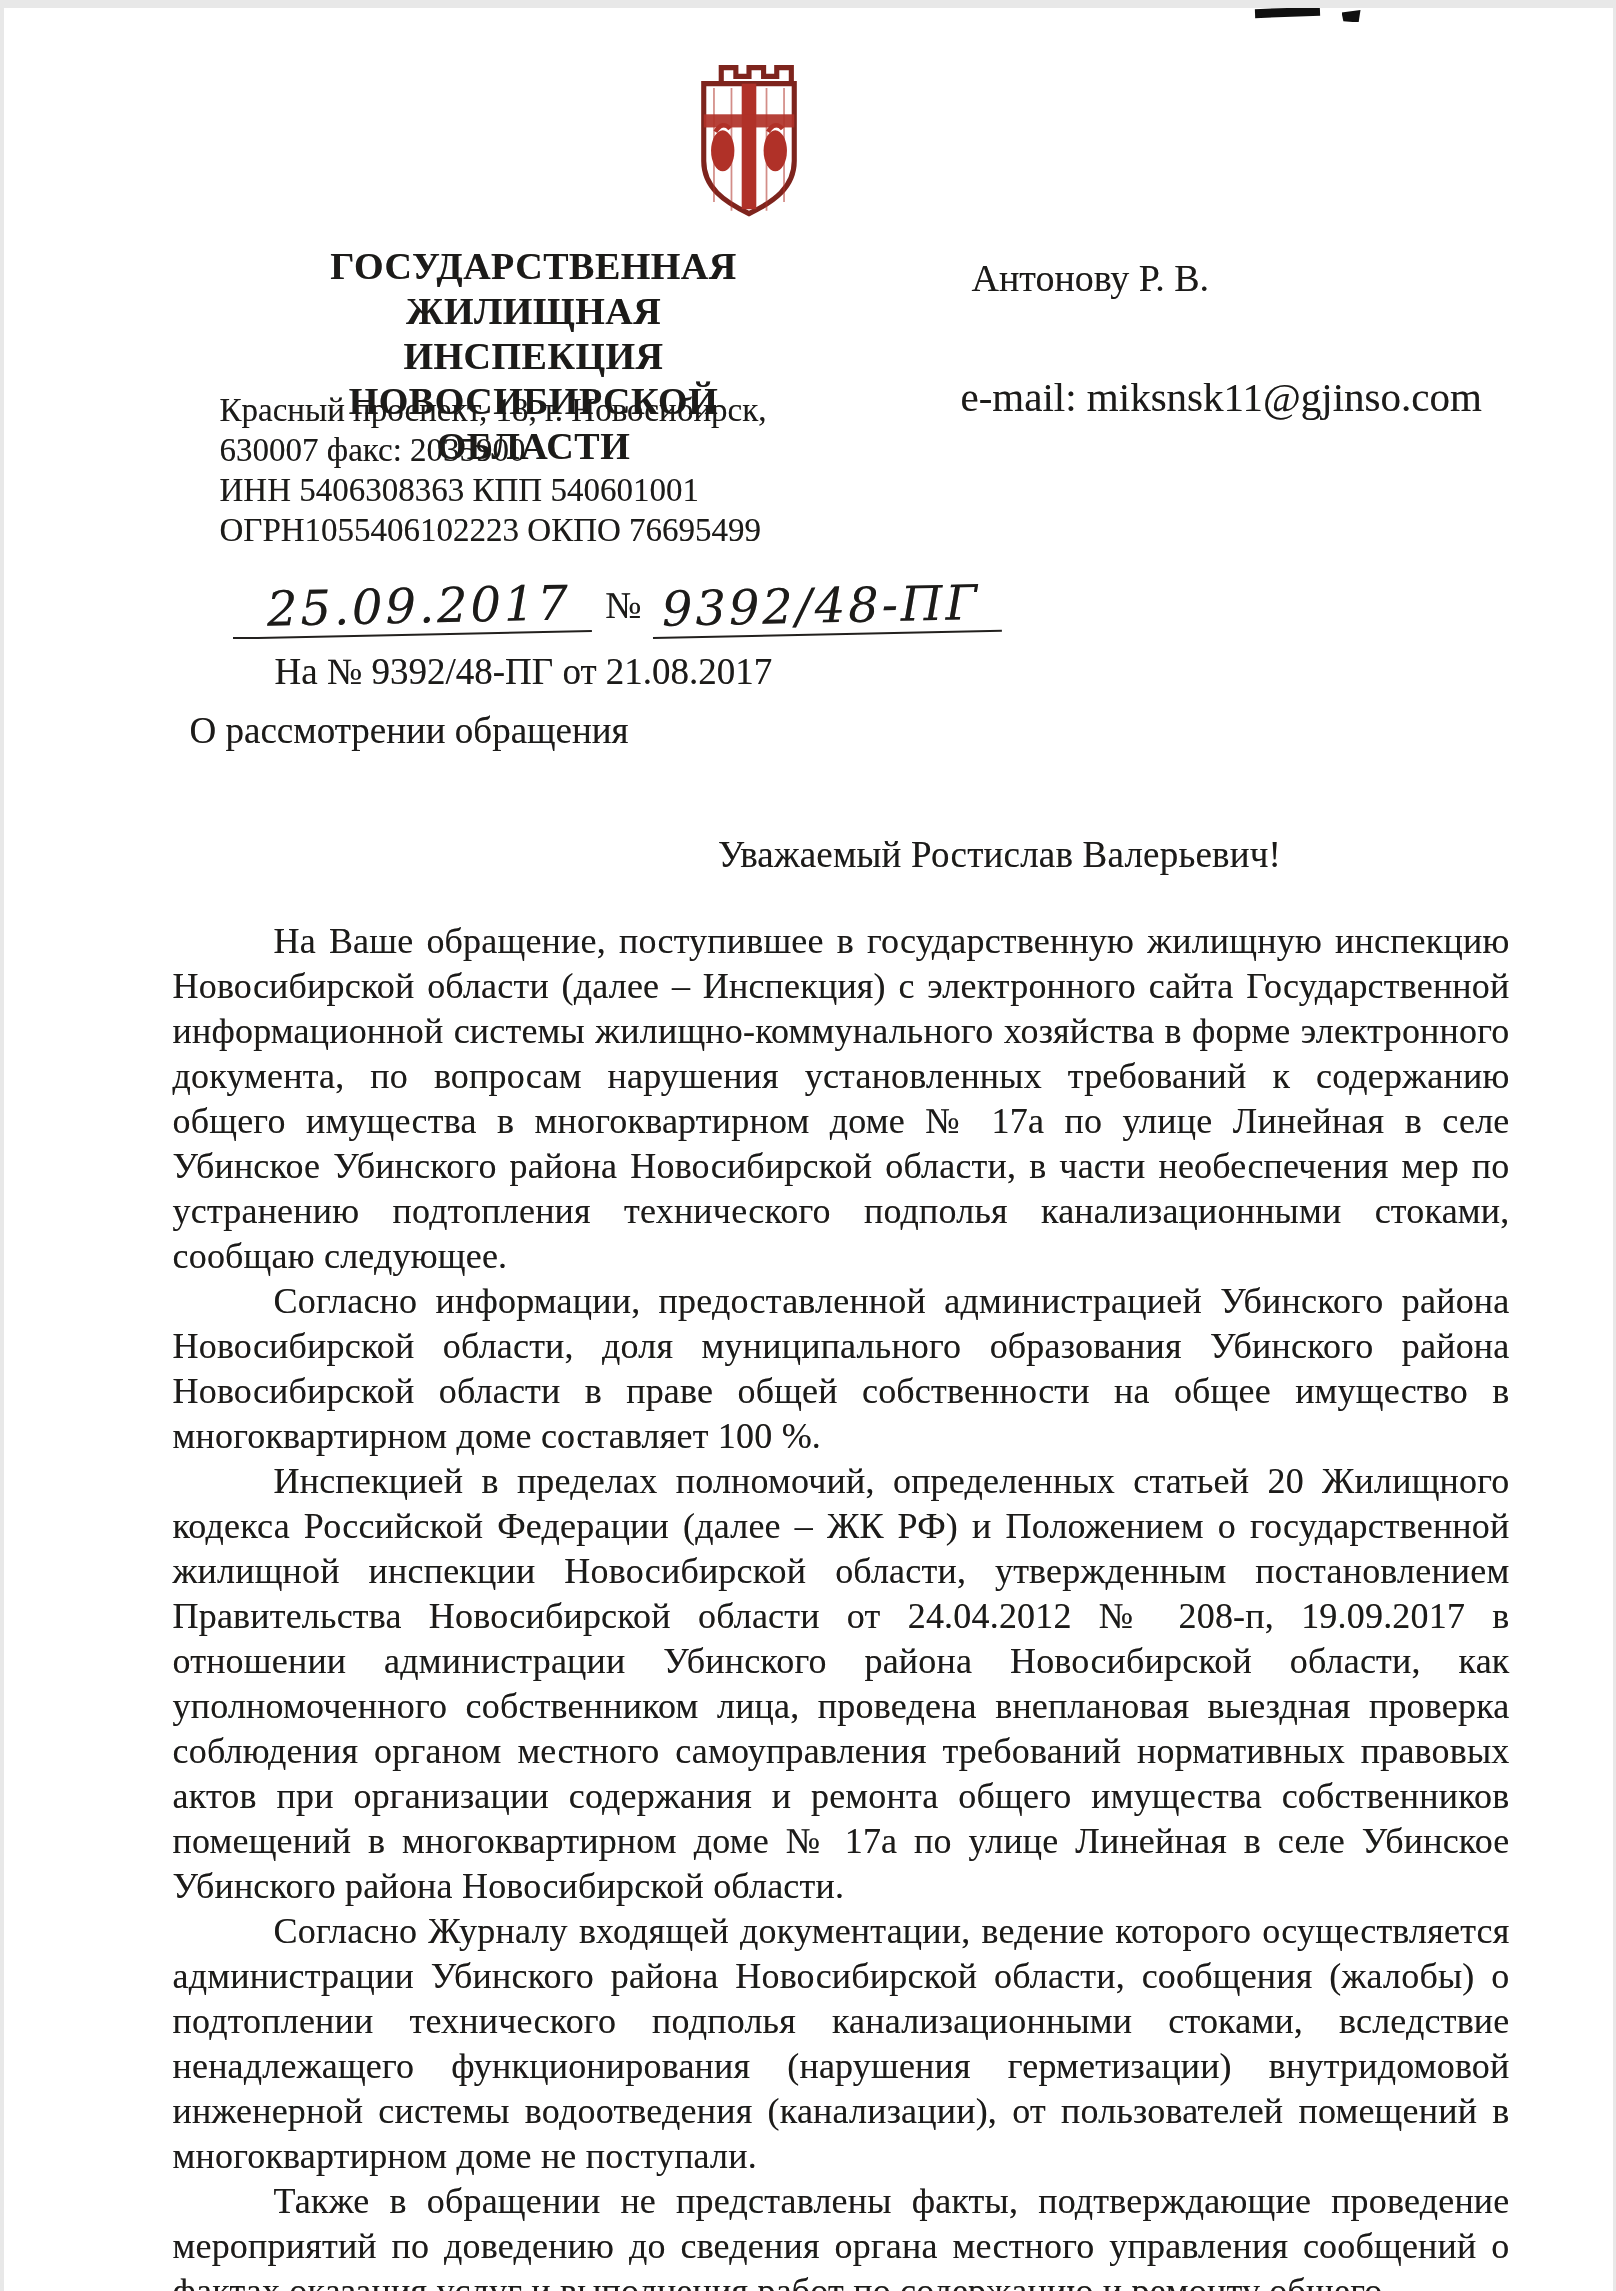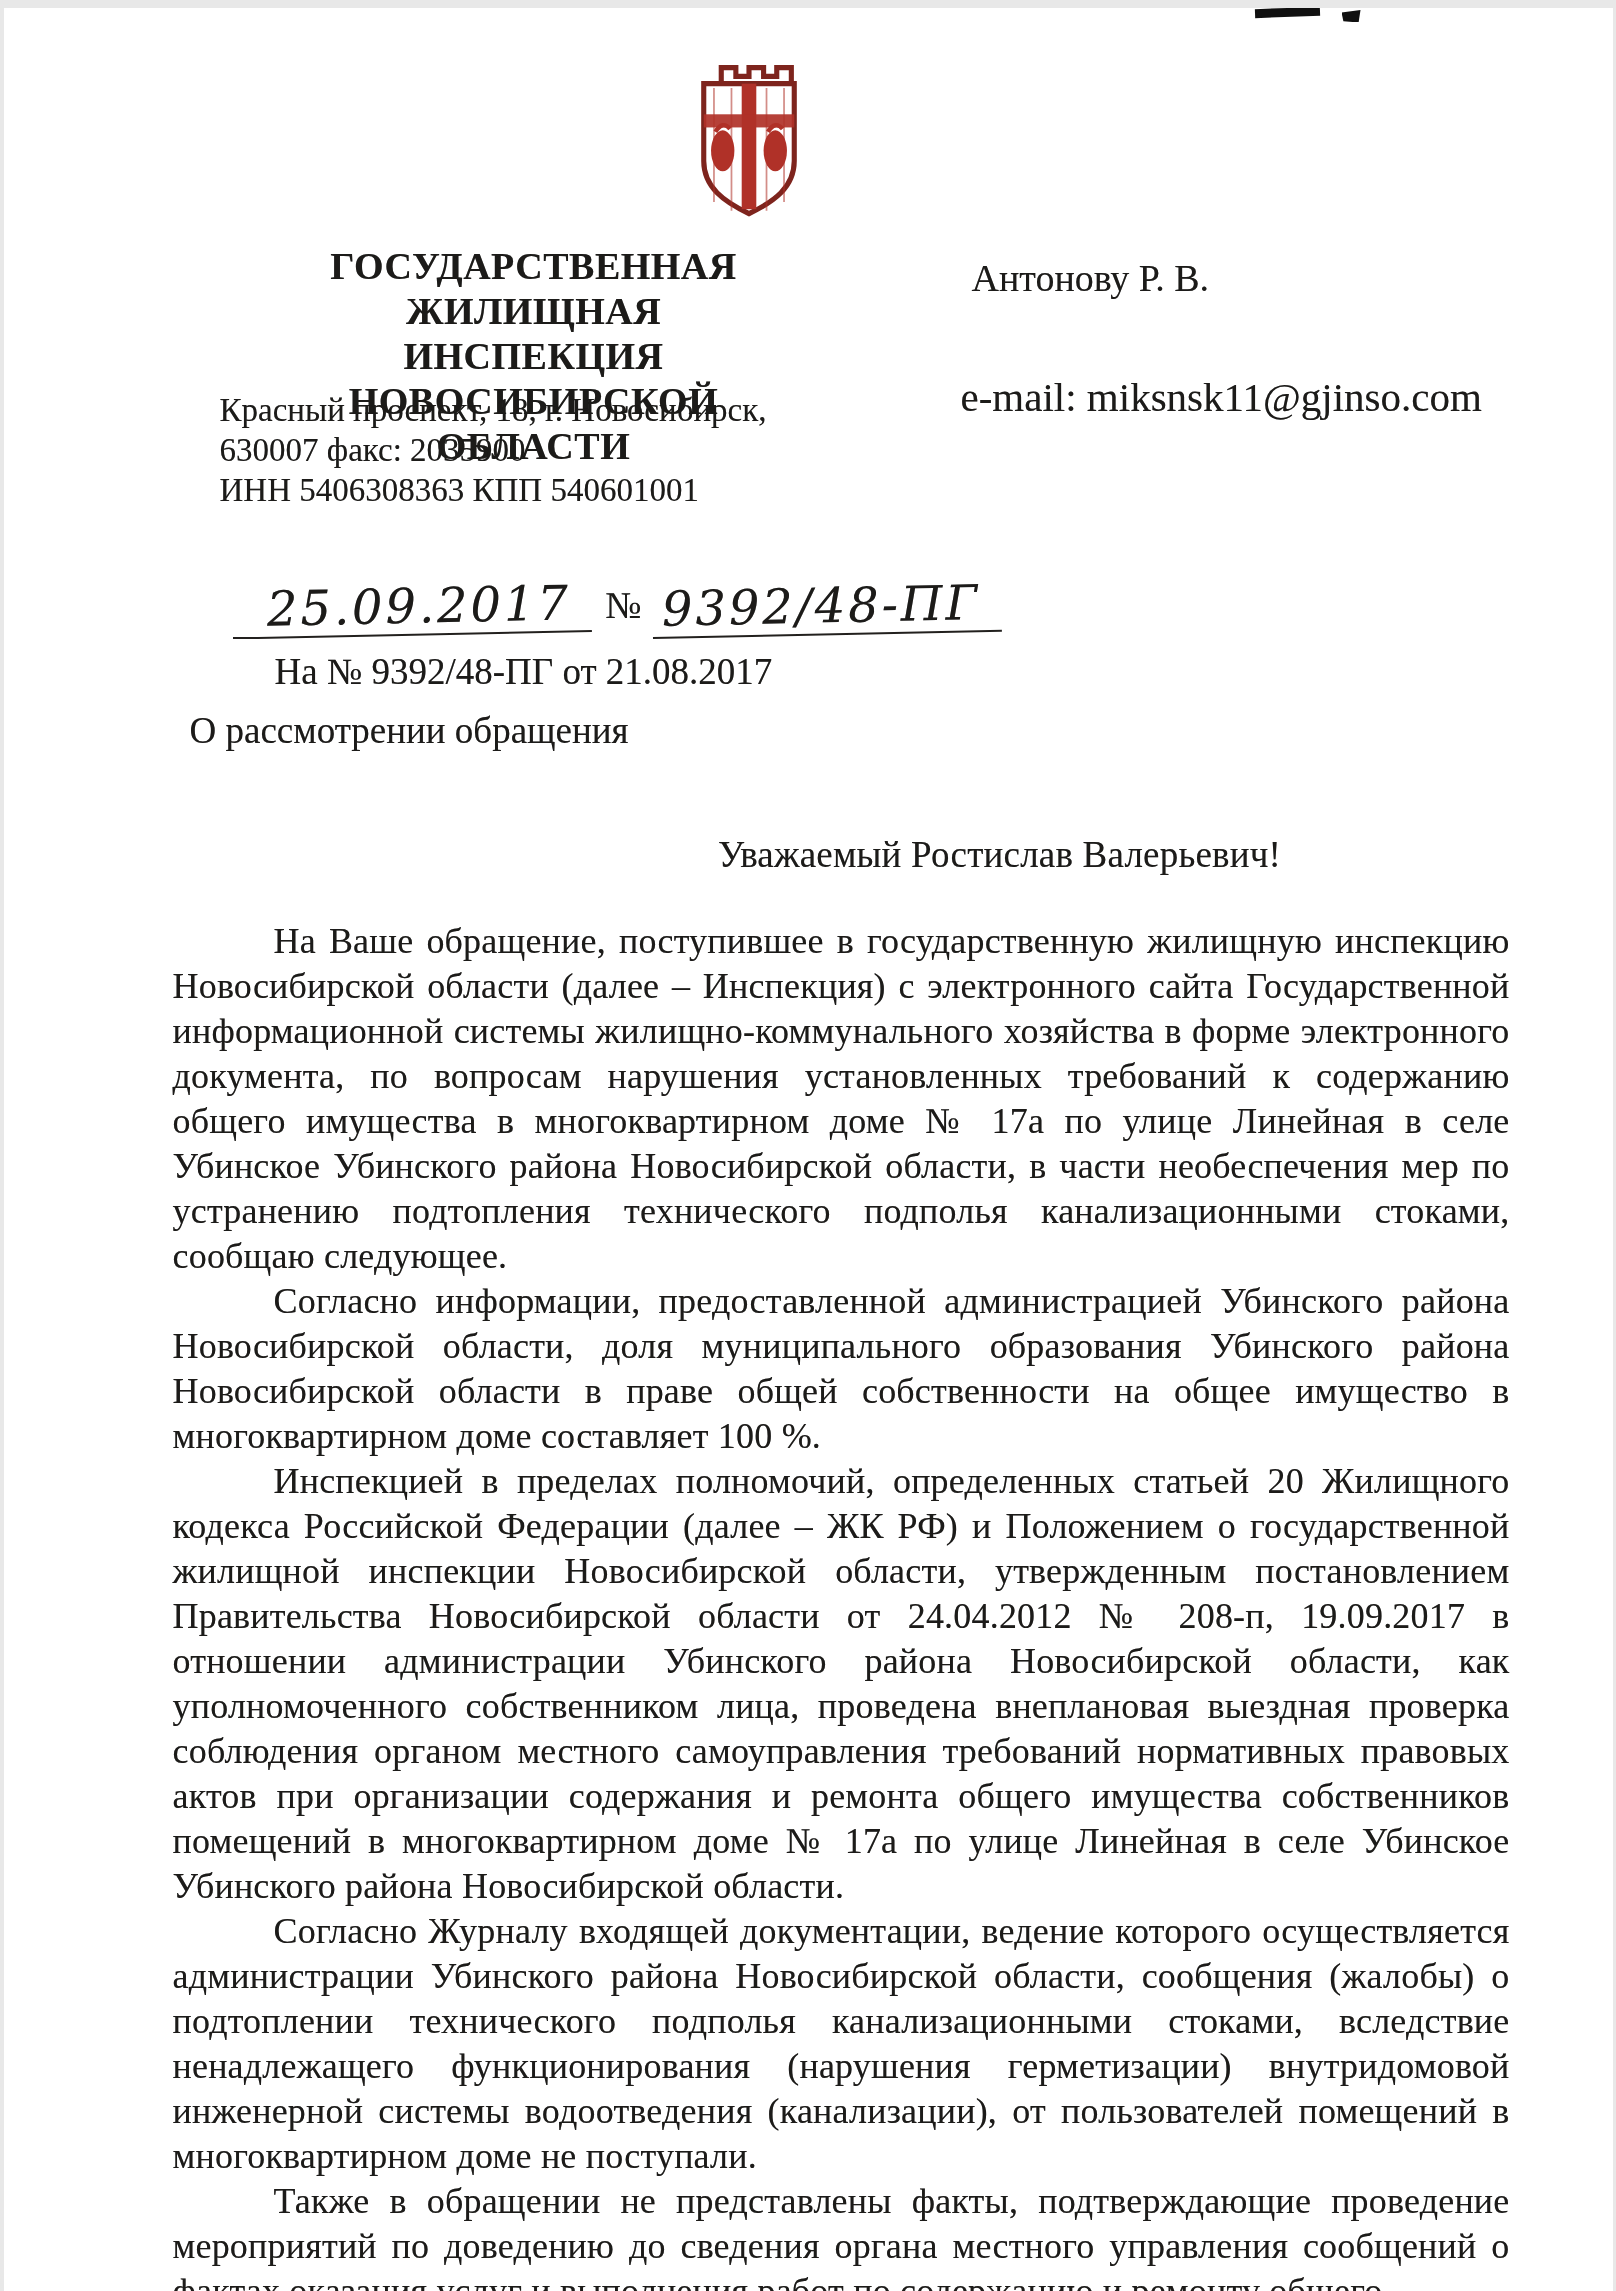--- a/index.html
+++ b/index.html
@@ -107,20 +107,21 @@
     <div>ОБЛАСТИ</div>
   </div>
 
   <div class="addressee-name">Антонову Р. В.</div>
   <div class="addressee-email">e-mail: miksnsk11@gjinso.com</div>
 
   <div class="address-block">
     <div>Красный проспект, 18, г. Новосибирск,</div>
     <div>630007 факс: 2035900</div>
     <div>ИНН 5406308363  КПП 540601001</div>
+    <div>ОГРН1055406102223 ОКПО 76695499</div>
   </div>
 
   <div class="outgoing-line">
     <span class="lead-line"></span><span class="hand">25.09.2017</span><span class="no-sign">№</span><span class="hand">9392/48-ПГ</span>
   </div>
 
   <div class="reference-line">На № 9392/48-ПГ от 21.08.2017</div>
   <div class="subject-line">О рассмотрении обращения</div>
 
   <div class="body">

